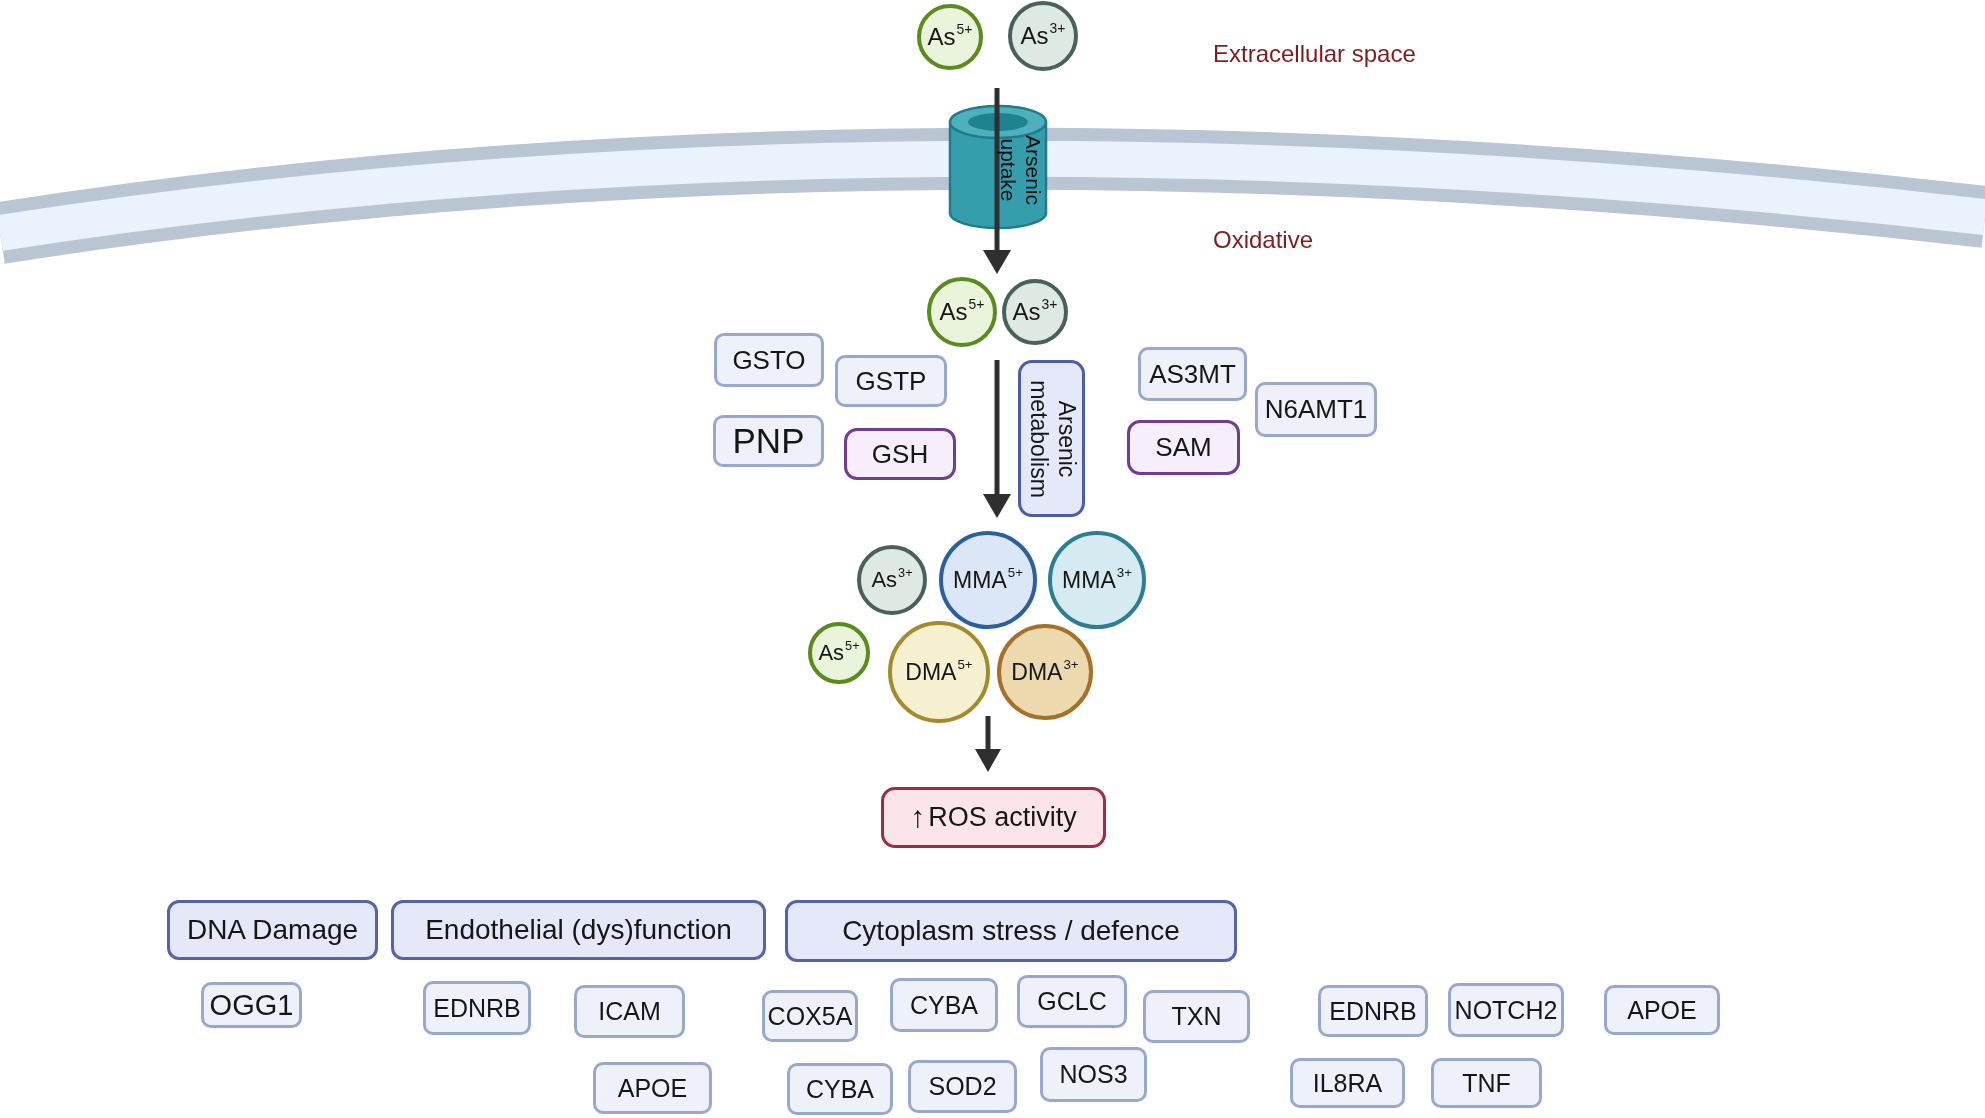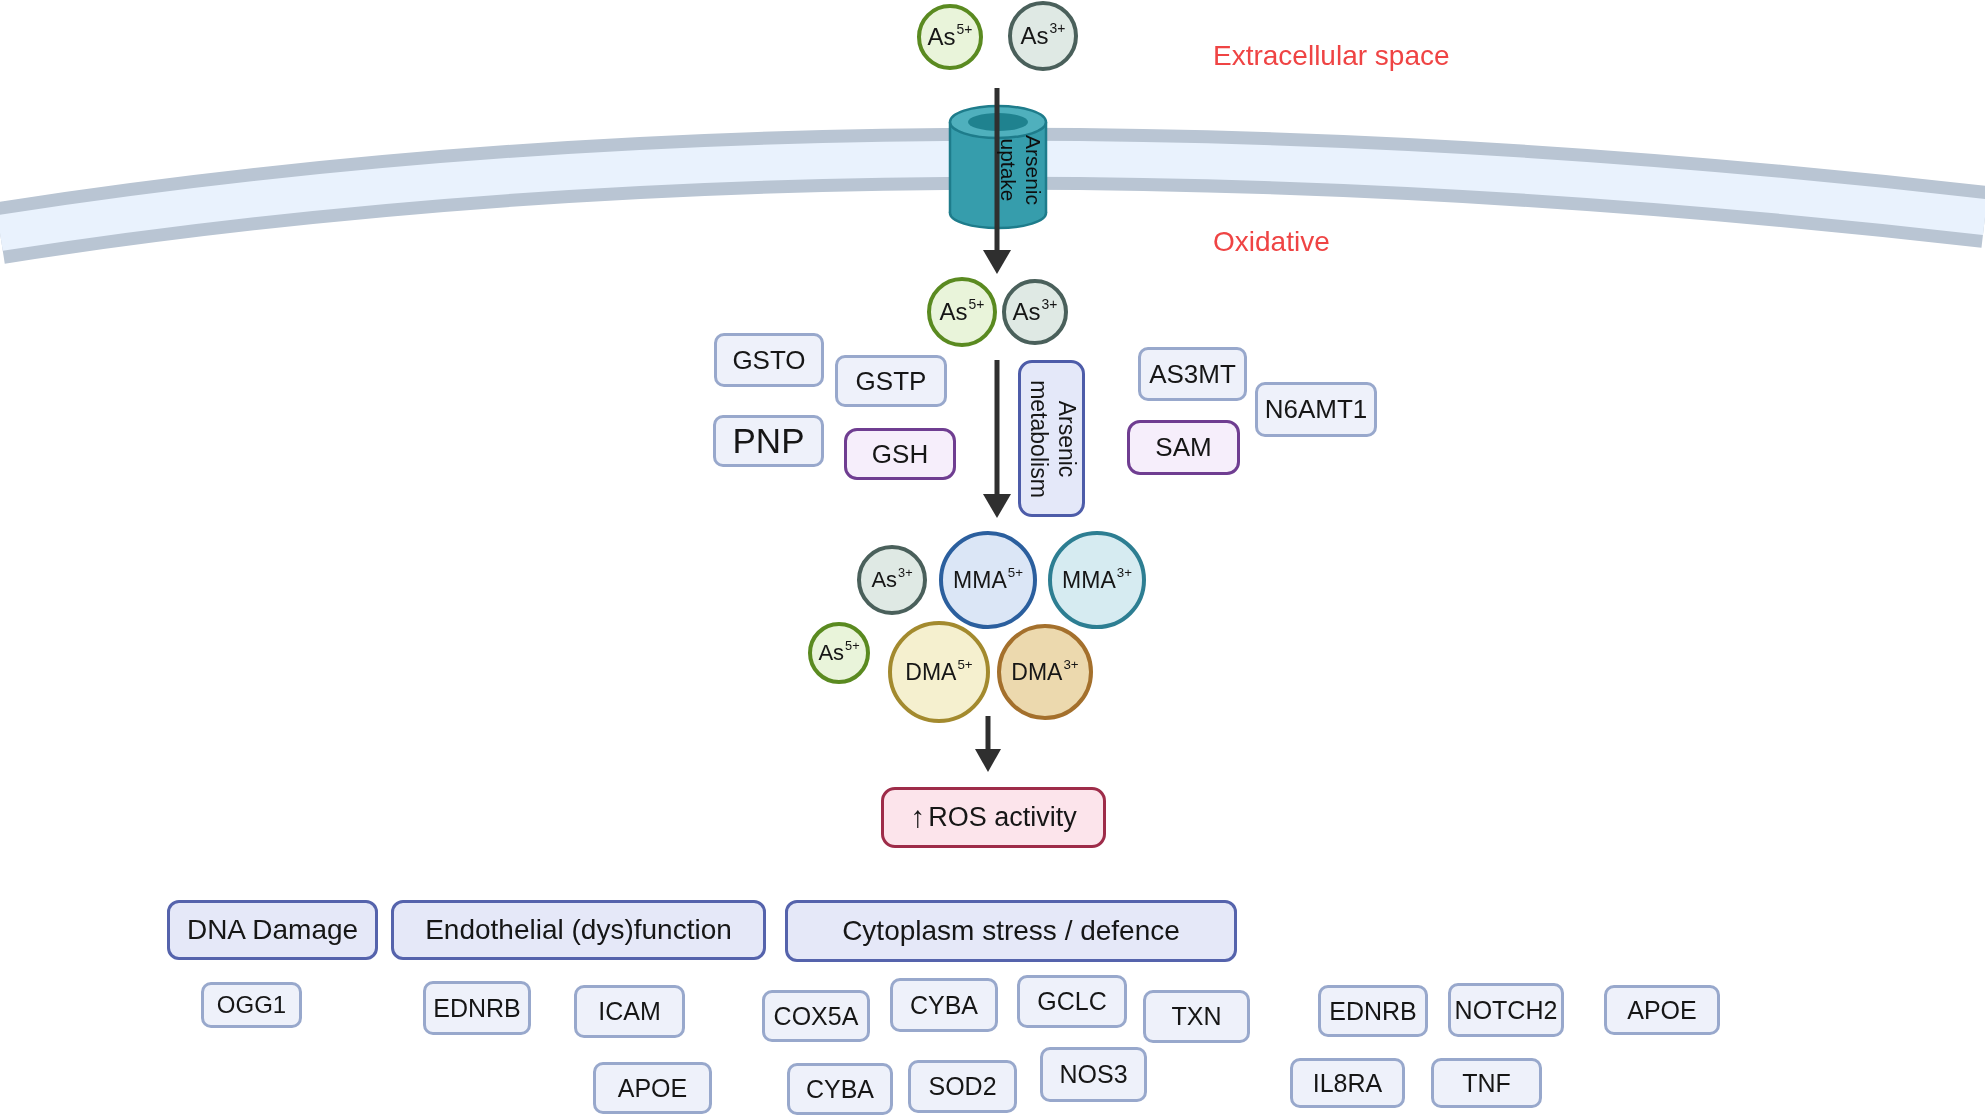--- a/index.html
+++ b/index.html
@@ -1,21 +1,21 @@
 <!DOCTYPE html>
 <html><head>
 <meta charset="utf-8">
 <style>
   html,body{margin:0;padding:0;background:#ffffff;}
   #canvas{
     position:relative;width:1985px;height:1118px;background:#ffffff;overflow:hidden;
     font-family:"Liberation Sans",sans-serif;color:#161616;
   }
   #bglayer{position:absolute;left:0;top:0;width:1985px;height:1118px;}
-  .lbl{position:absolute;font-size:28px;color:#ef4444;white-space:nowrap;}
+  .lbl{position:absolute;font-size:24px;color:#7f1d1d;white-space:nowrap;}
   .circ{
     position:absolute;box-sizing:border-box;border-radius:50%;
     display:flex;align-items:center;justify-content:center;white-space:nowrap;
   }
   .circ .sup{font-size:0.58em;position:relative;top:-0.55em;margin-left:1px;}
   .c-green{background:#e9f4da;border:4px solid #5a8a20;}
   .c-sage{background:#dfe9e4;border:4px solid #4a605b;}
   .c-mma5{background:#dbe6f6;border:4px solid #2b5f9e;}
   .c-mma3{background:#d6ebf1;border:4px solid #2d7e92;}
   .c-dma5{background:#f5f0cf;border:4px solid #a38a2e;}
@@ -155,28 +155,28 @@
 
   <div class="ros">
     <span class="up">↑</span>
     <span>ROS activity</span>
   </div>
 
   <div class="cat" style="left:167px;top:900px;width:211px;height:60px;">DNA Damage</div>
   <div class="cat" style="left:391px;top:900px;width:375px;height:60px;">Endothelial (dys)function</div>
   <div class="cat" style="left:785px;top:900px;width:452px;height:62px;">Cytoplasm stress / defence</div>
 
-  <div class="gene" style="left:201px;top:982px;width:101px;height:46px;font-size:24px;">OGG1</div>
+  <div class="gene" style="left:201px;top:982px;width:101px;height:46px;font-size:29px;">OGG1</div>
 
   <div class="gene" style="left:423px;top:981px;width:108px;height:54px;">EDNRB</div>
   <div class="gene" style="left:574px;top:985px;width:111px;height:53px;">ICAM</div>
   <div class="gene" style="left:462px;top:1109px;width:110px;height:68px;margin-top:16px;">VCAM1</div>
   <div class="gene" style="left:593px;top:1062px;width:119px;height:52px;">APOE</div>
 
-  <div class="gene" style="left:762px;top:990px;width:108px;height:52px;">COX5A</div>
+  <div class="gene" style="left:762px;top:990px;width:96px;height:52px;">COX5A</div>
   <div class="gene" style="left:890px;top:978px;width:108px;height:54px;">CYBA</div>
   <div class="gene" style="left:1017px;top:975px;width:110px;height:53px;">GCLC</div>
   <div class="gene" style="left:1143px;top:990px;width:107px;height:53px;">TXN</div>
   <div class="gene" style="left:787px;top:1063px;width:106px;height:52px;">CYBA</div>
   <div class="gene" style="left:908px;top:1060px;width:109px;height:53px;">SOD2</div>
   <div class="gene" style="left:1040px;top:1047px;width:107px;height:55px;">NOS3</div>
 
   <div class="gene" style="left:1318px;top:985px;width:110px;height:52px;">EDNRB</div>
   <div class="gene" style="left:1448px;top:983px;width:116px;height:54px;">NOTCH2</div>
   <div class="gene" style="left:1604px;top:985px;width:116px;height:50px;">APOE</div>

